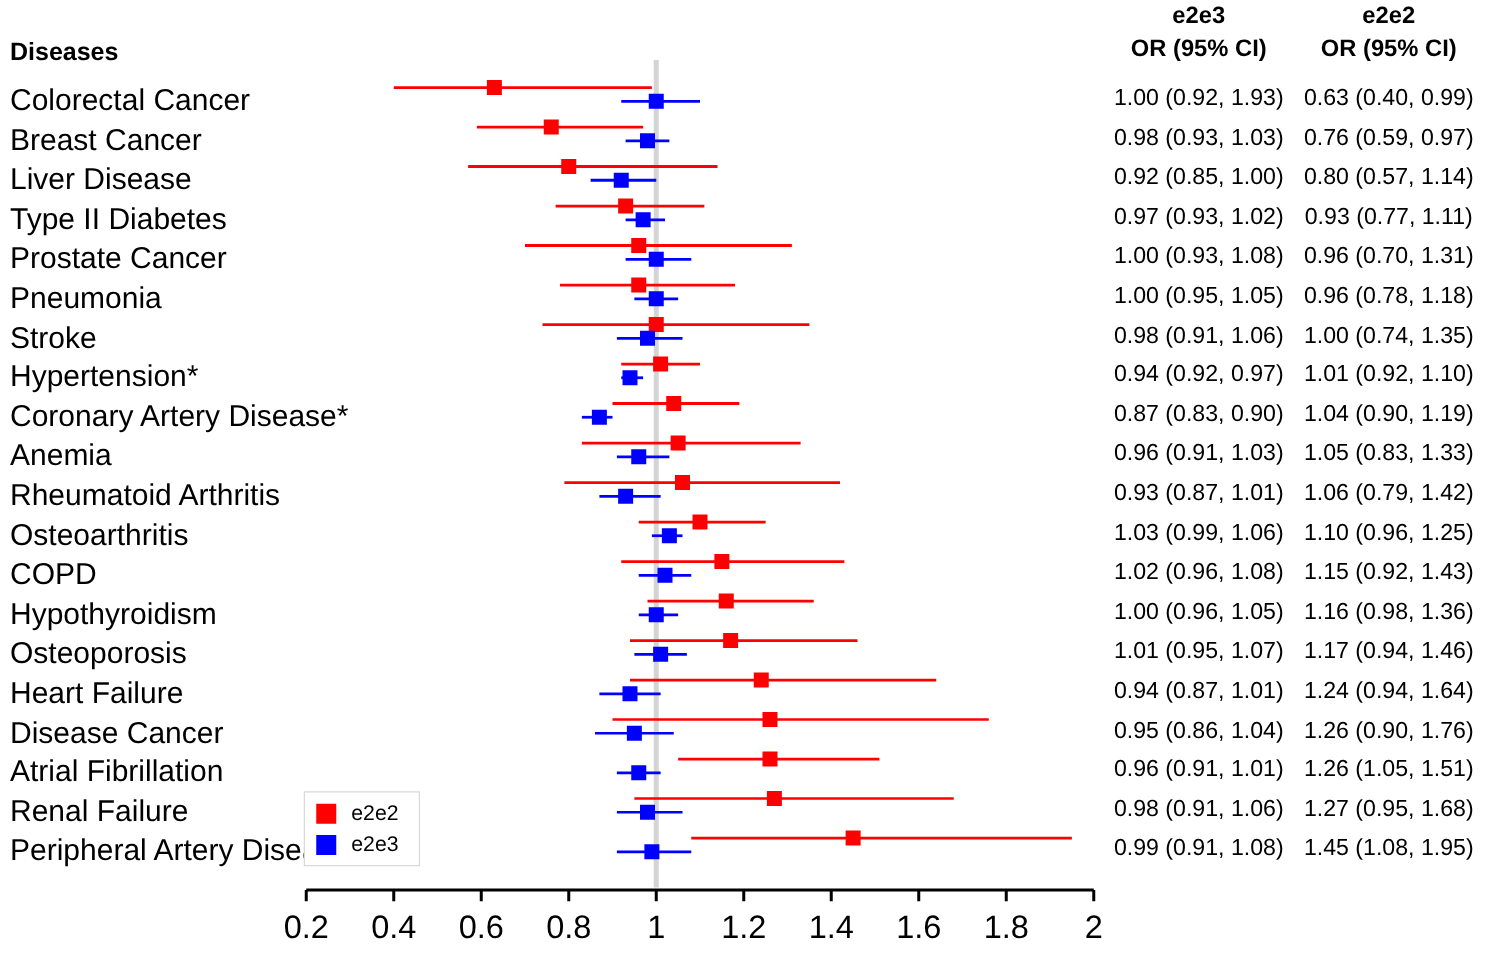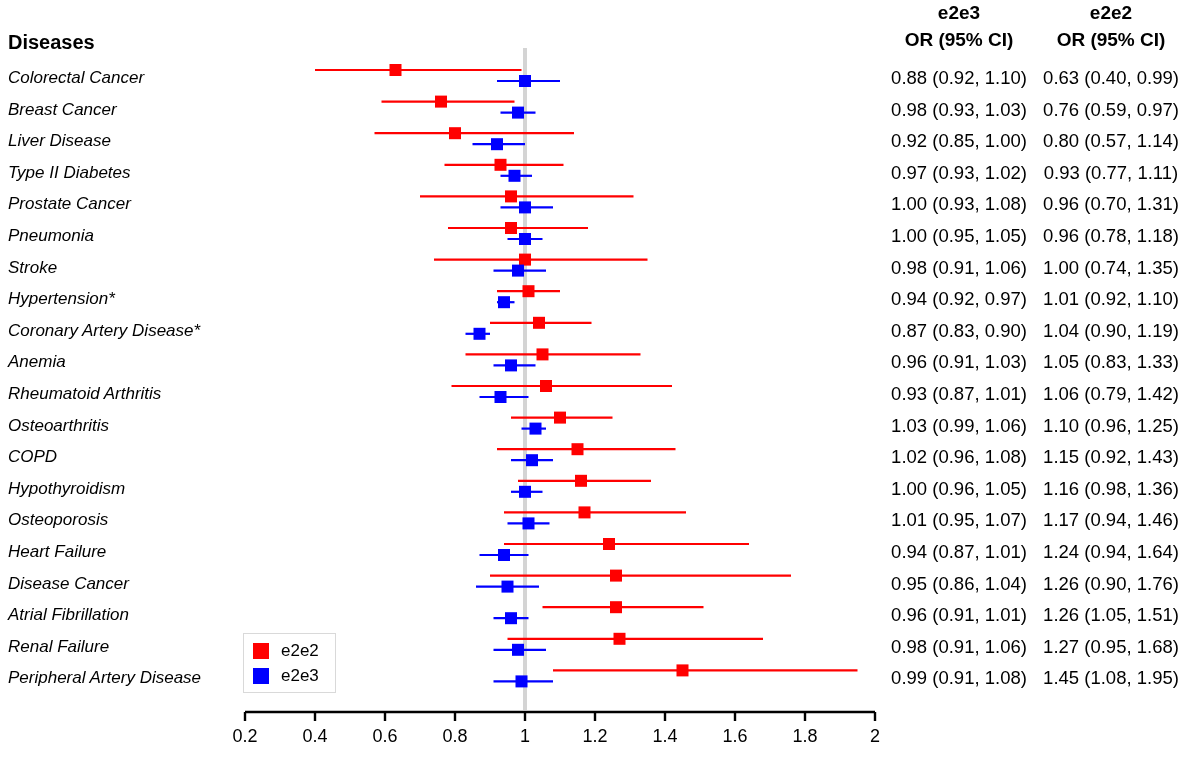--- a/index.html
+++ b/index.html
@@ -10,22 +10,22 @@
 
   
   .hdr{position:absolute;font-weight:bold;font-size:19px;white-space:nowrap;text-align:center;}
   #diseases-title{left:8px;top:31px;font-size:20px;}
   #e2e3-title{left:884px;top:2px;width:150px;text-align:center;}
   #e2e2-title{left:1036px;top:2px;width:150px;text-align:center;}
   #e2e3-sub{left:884px;top:29px;width:150px;text-align:center;}
   #e2e2-sub{left:1036px;top:29px;width:150px;text-align:center;}
 
   
-  .dis-label{position:absolute;left:8px;font-size:17px;white-space:nowrap;
-             line-height:1;font-style:italic;}
+  .dis-label{position:absolute;left:8px;font-size:24px;white-space:nowrap;
+             line-height:1;}
 
   
   .num{position:absolute;font-size:18.5px;white-space:nowrap;line-height:1;}
   .col-e2e3{left:884px;width:150px;text-align:center;}
   .col-e2e2{left:1036px;width:150px;text-align:center;}
 
   
   #plot{position:absolute;left:0;top:0;width:1200px;height:770px;}
   #plot svg{display:block;}
 
@@ -33,21 +33,21 @@
   #legend{position:absolute;left:243px;top:633px;width:93px;height:60px;
           background:#ffffff;border:1px solid #d9d9d9;box-sizing:border-box;
           z-index:5;}
   .leg-row{position:absolute;left:9px;height:22px;}
   .leg-row.r1{top:6px;}
   .leg-row.r2{top:31px;}
   .leg-swatch{position:absolute;left:0;top:3px;width:16px;height:16px;}
   .leg-text{position:absolute;left:28px;top:1px;font-size:17px;white-space:nowrap;}
 
   
-  .tick-label{position:absolute;font-size:18px;text-align:center;
+  .tick-label{position:absolute;font-size:26px;text-align:center;
               transform:translateX(-50%);white-space:nowrap;}
   #x-axis-title{position:absolute;top:741px;left:0;width:1060px;
                 text-align:center;font-size:19.5px;}
 </style>
 </head>
 <body>
 
 <div id="stage">
 
   <div class="hdr" id="diseases-title">Diseases</div>
@@ -73,21 +73,21 @@
       <div class="dis-label" style="top: 479.8px;">Hypothyroidism</div>
       <div class="dis-label" style="top: 511.4px;">Osteoporosis</div>
       <div class="dis-label" style="top: 543px;">Heart Failure</div>
       <div class="dis-label" style="top: 574.6px;">Disease Cancer</div>
       <div class="dis-label" style="top: 606.2px;">Atrial Fibrillation</div>
       <div class="dis-label" style="top: 637.8px;">Renal Failure</div>
       <div class="dis-label" style="top: 669.4px;">Peripheral Artery Disease</div>
     </div>
 
   <div id="nums-layer">
-      <div class="num col-e2e3" style="top: 69px;">0.88 (0.92, 1.10)</div>
+      <div class="num col-e2e3" style="top: 69px;">1.00 (0.92, 1.93)</div>
       <div class="num col-e2e2" style="top: 69px;">0.63 (0.40, 0.99)</div>
       <div class="num col-e2e3" style="top: 100.6px;">0.98 (0.93, 1.03)</div>
       <div class="num col-e2e2" style="top: 100.6px;">0.76 (0.59, 0.97)</div>
       <div class="num col-e2e3" style="top: 132.2px;">0.92 (0.85, 1.00)</div>
       <div class="num col-e2e2" style="top: 132.2px;">0.80 (0.57, 1.14)</div>
       <div class="num col-e2e3" style="top: 163.8px;">0.97 (0.93, 1.02)</div>
       <div class="num col-e2e2" style="top: 163.8px;">0.93 (0.77, 1.11)</div>
       <div class="num col-e2e3" style="top: 195.4px;">1.00 (0.93, 1.08)</div>
       <div class="num col-e2e2" style="top: 195.4px;">0.96 (0.70, 1.31)</div>
       <div class="num col-e2e3" style="top: 227px;">1.00 (0.95, 1.05)</div>

